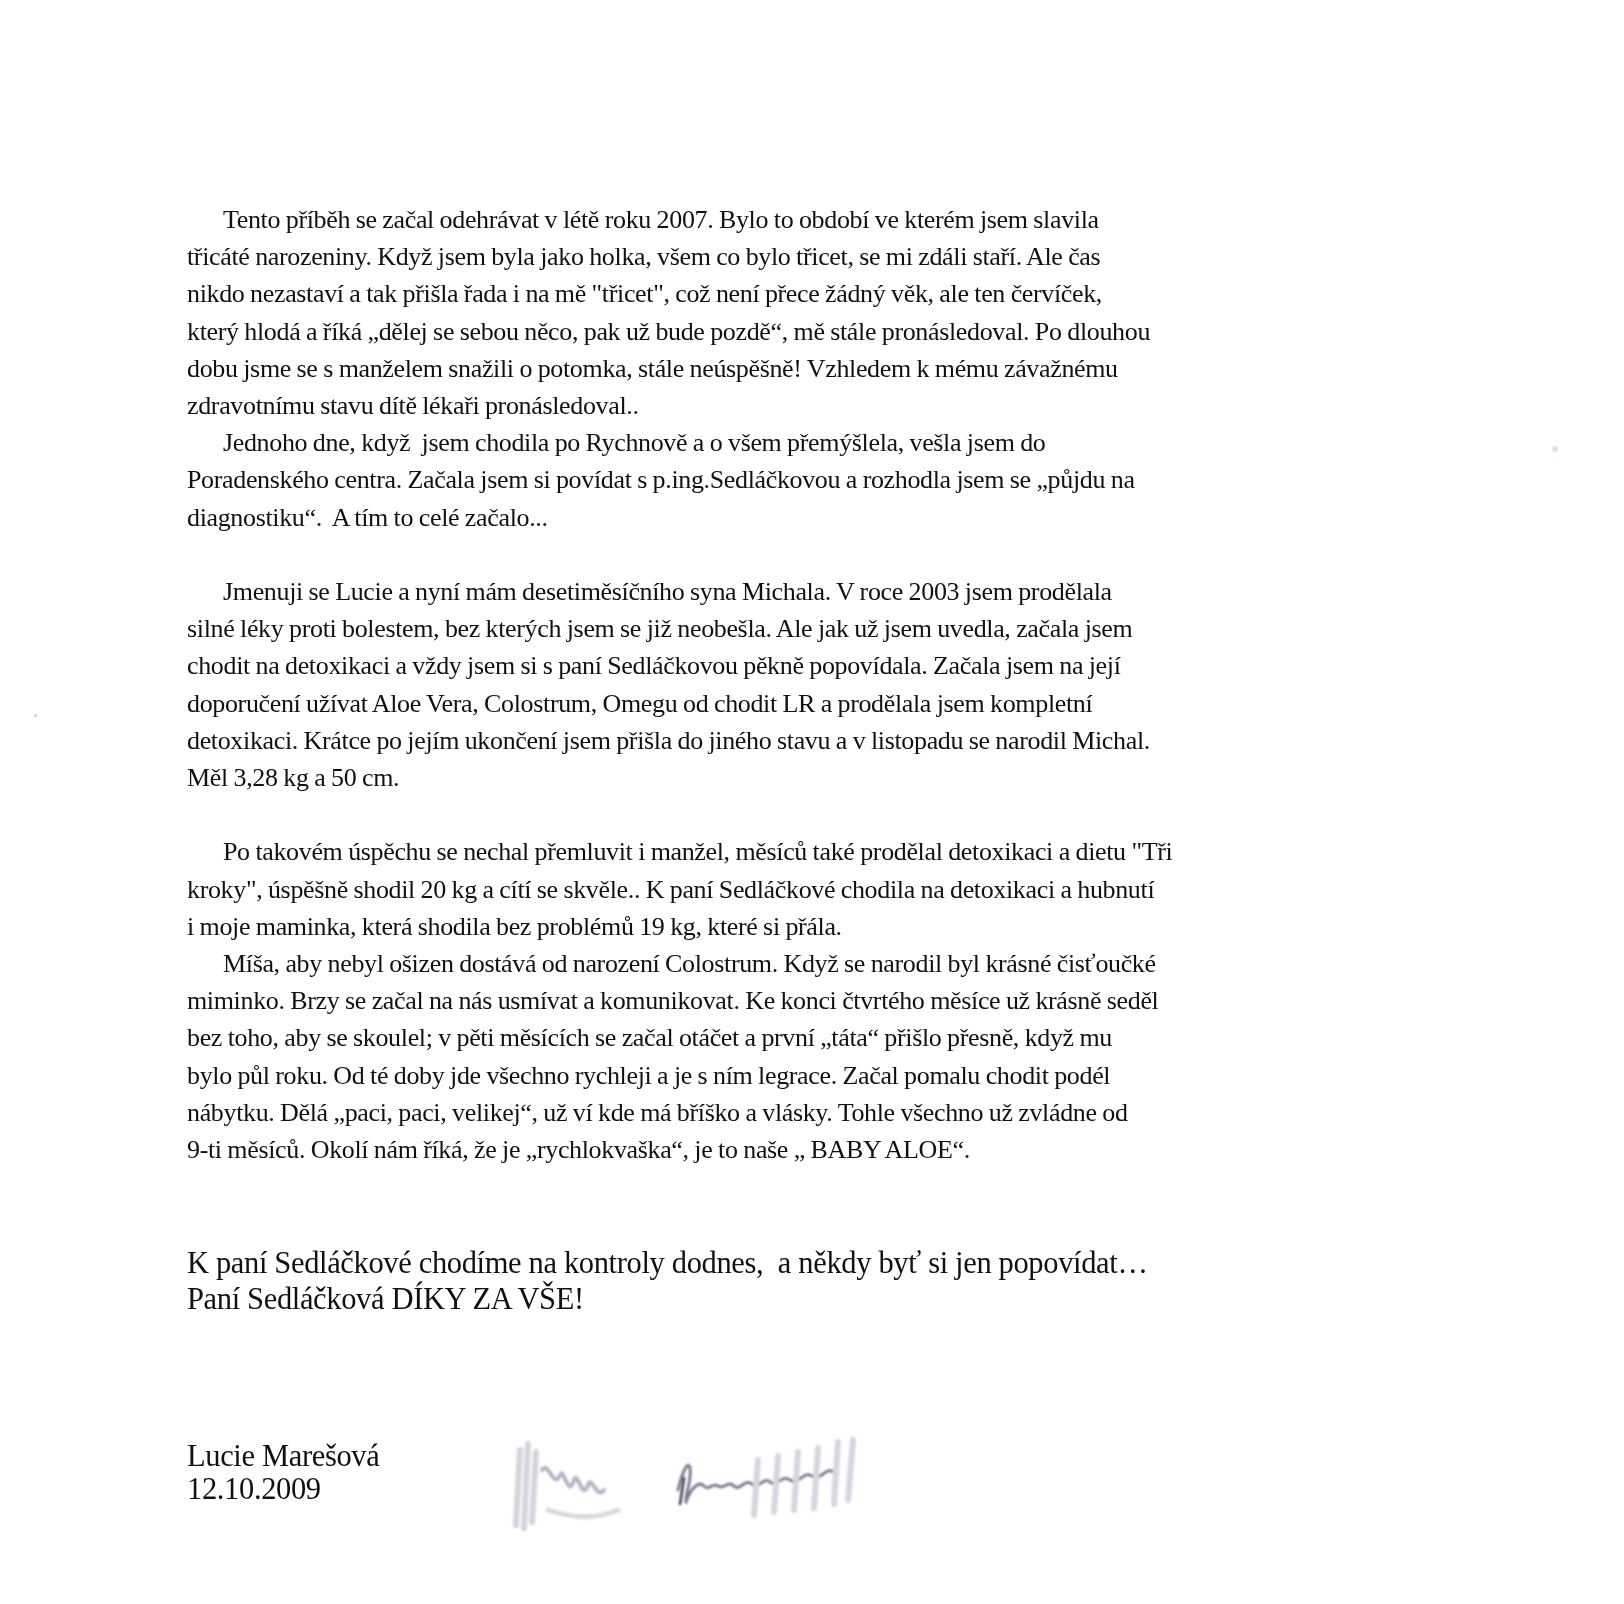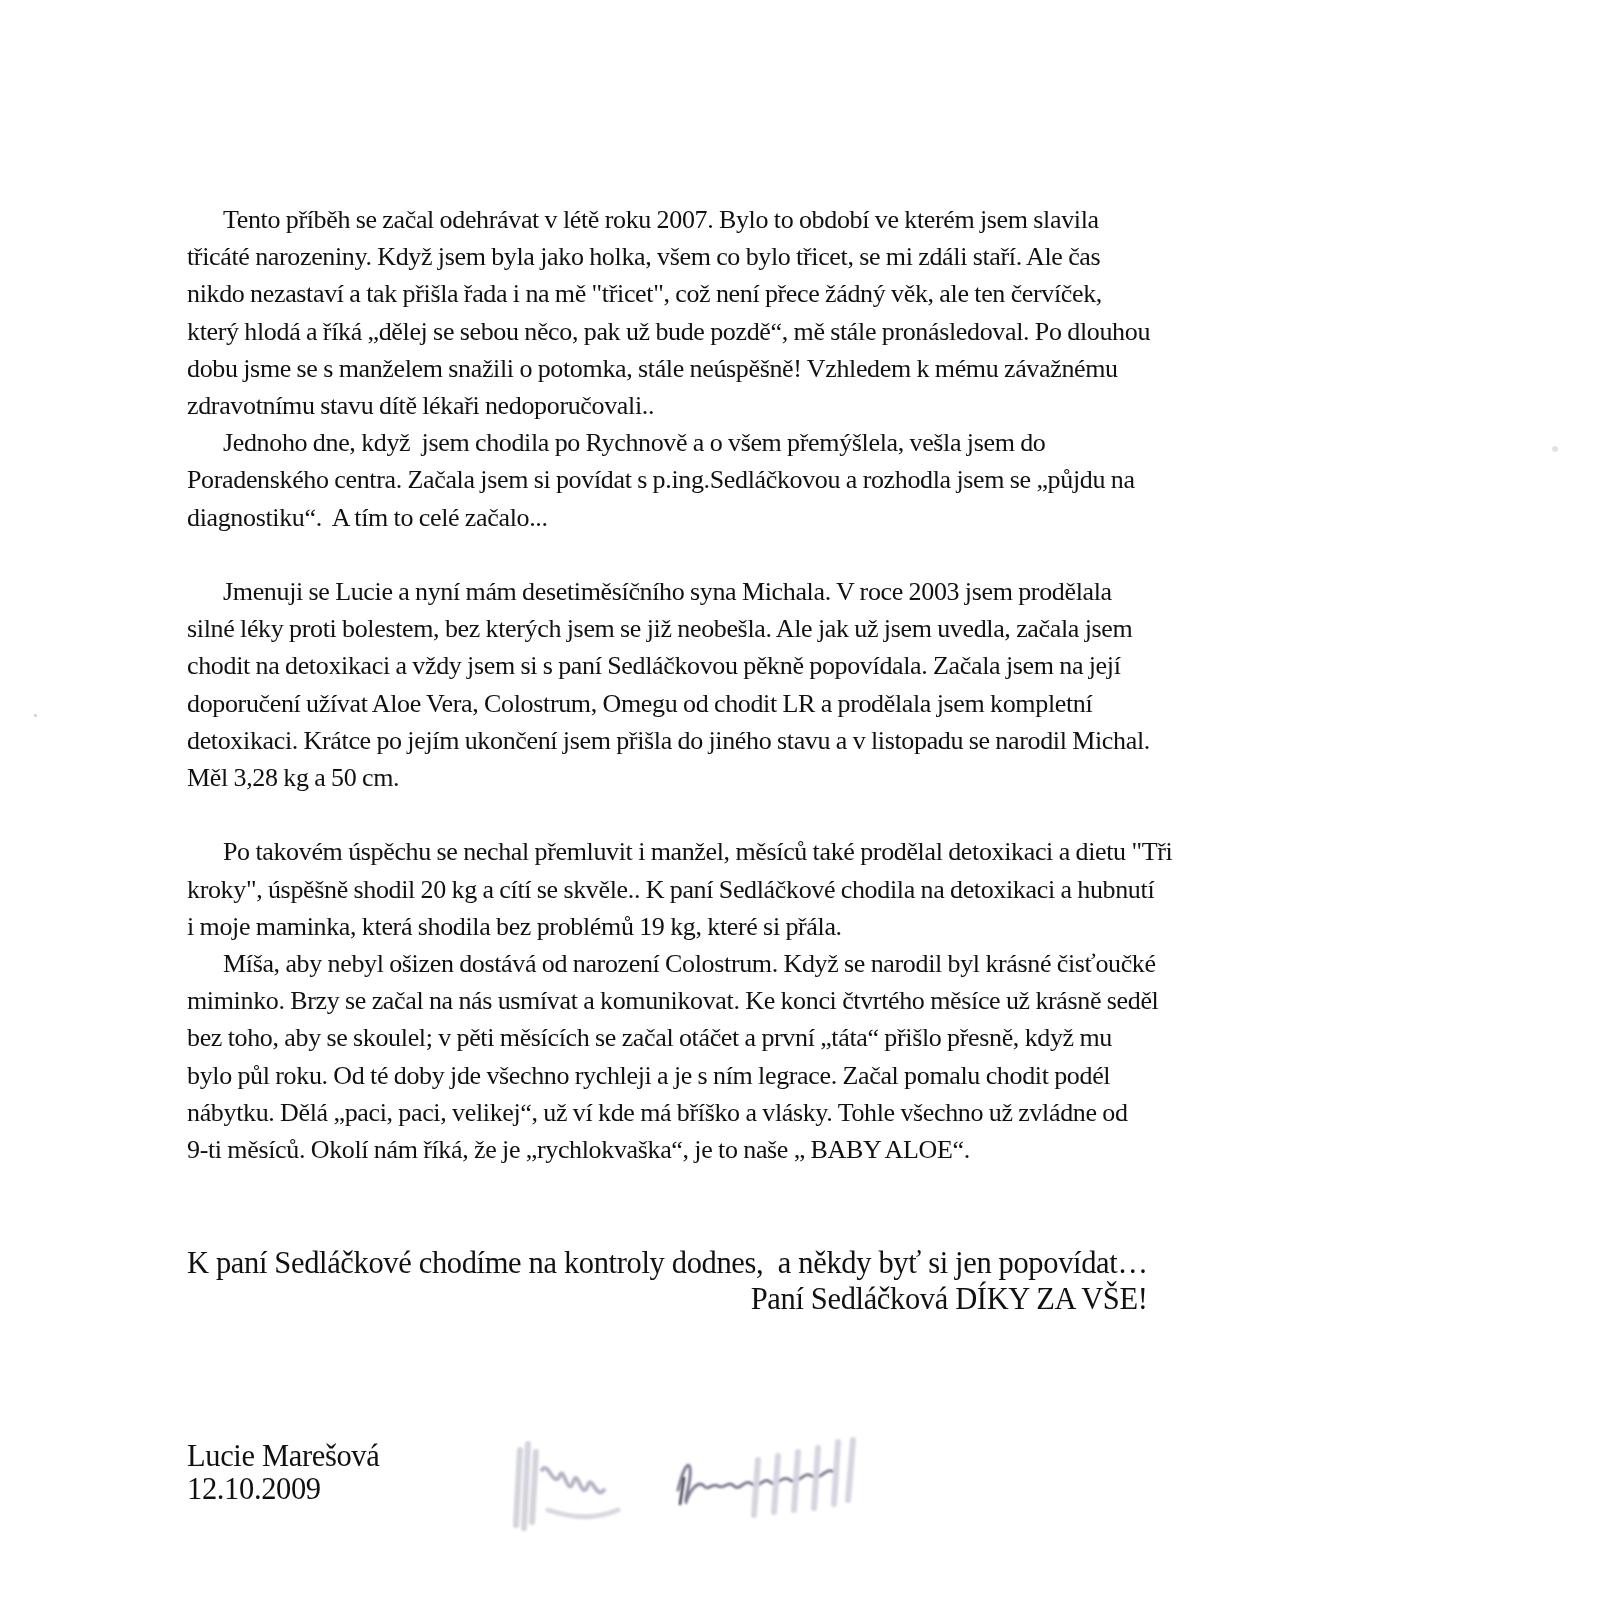--- a/index.html
+++ b/index.html
@@ -39,21 +39,21 @@
   .para .line.indent { padding-left: 36px; }
   .gap { height: 37.2px; }
   .closing {
     position: absolute;
     left: 187px;
     top: 1245px;
     font-size: 30.5px;
     line-height: 36px;
     letter-spacing: -0.35px;
   }
-  .closing .line { display: block; white-space: pre; text-align: right; }
+  .closing .line { display: block; white-space: pre; }
   .author {
     position: absolute;
     left: 187px;
     top: 1392px;
     font-size: 30.5px;
     letter-spacing: -0.35px;
     margin-top: 47px;
   }
   .date {
     position: absolute;
@@ -82,21 +82,21 @@
 <div class="page">
 
   <div class="body-text">
 
     <div class="para">
       <span class="line indent">Tento příběh se začal odehrávat v létě roku 2007. Bylo to období ve kterém jsem slavila</span>
       <span class="line">třicáté narozeniny. Když jsem byla jako holka, všem co bylo třicet, se mi zdáli staří. Ale čas</span>
       <span class="line">nikdo nezastaví a tak přišla řada i na mě "třicet", což není přece žádný věk, ale ten červíček,</span>
       <span class="line">který hlodá a říká „dělej se sebou něco, pak už bude pozdě“, mě stále pronásledoval. Po dlouhou</span>
       <span class="line">dobu jsme se s manželem snažili o potomka, stále neúspěšně! Vzhledem k mému závažnému</span>
-      <span class="line">zdravotnímu stavu dítě lékaři nedoporučovali..</span>
+      <span class="line">zdravotnímu stavu dítě lékaři pronásledoval..</span>
     </div>
 
     <div class="para">
       <span class="line indent">Jednoho dne, když  jsem chodila po Rychnově a o všem přemýšlela, vešla jsem do</span>
       <span class="line">Poradenského centra. Začala jsem si povídat s p.ing.Sedláčkovou a rozhodla jsem se „půjdu na</span>
       <span class="line">diagnostiku“.  A tím to celé začalo...</span>
     </div>
     <div class="gap"></div>
 
     <div class="para">

